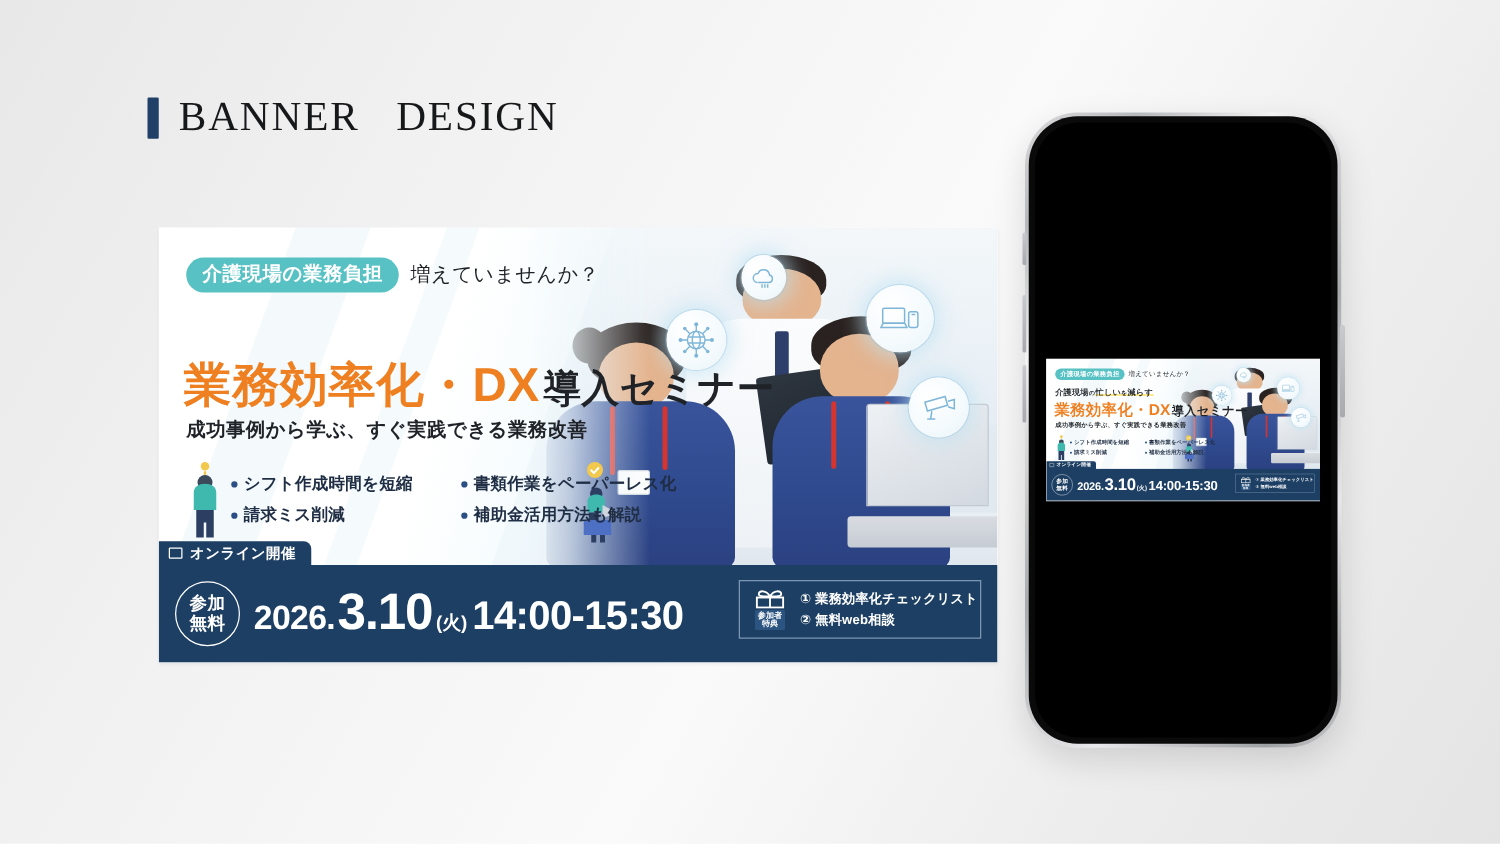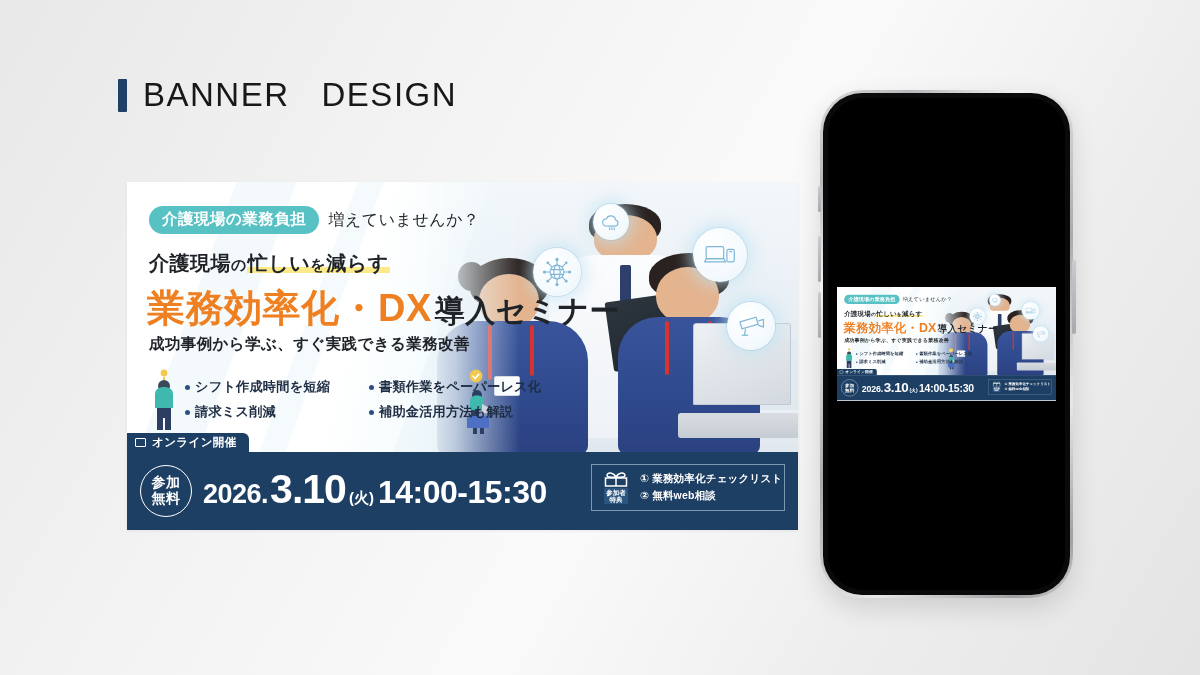--- a/index.html
+++ b/index.html
@@ -7,21 +7,21 @@
   body {
     font-family: "Liberation Sans", "DejaVu Sans", sans-serif;
     background: linear-gradient(120deg, #e8e8e8 0%, #f2f2f2 28%, #fafafa 55%, #ededed 78%, #e4e4e4 100%);
     position: relative;
   }
   .stage { position: absolute; inset: 0; }
 
   
   .page-title {
     position: absolute; left: 118px; top: 76px;
-    display: flex; align-items: center; gap: 16px;
+    display: flex; align-items: center; gap: 16px; font-family: Liberation Serif, serif;
   }
   .title-bar { width: 9px; height: 33px; background: #204068; border-radius: 1px; }
   .title-text {
     font-size: 33px; letter-spacing: 1.5px; color: #17181a;
     font-weight: 400; white-space: pre;
   }
 
   
   .banner {
     position: absolute; left: 127px; top: 182px;
@@ -247,23 +247,20 @@
         <path d="M9 16.2 8 23"></path>
         <path d="M5 23h7"></path>
       </svg>
     </div>
 
     <div class="row-q">
       <span class="pill">介護現場の業務負担</span>
       <span class="q-text">増えていませんか？</span>
     </div>
 
-    <div class="lead">
-      <span>介護現場</span><span class="small">の</span><span class="hl"><span>忙しい</span><span class="small">を</span><span>減らす</span></span>
-    </div>
 
     <div class="headline">
       <span class="orange">業務効率化・DX</span>
       <span class="dark">導入セミナー</span>
     </div>
 
     <div class="subline">成功事例から学ぶ、すぐ実践できる業務改善</div>
 
     <div class="illus-left">
       <svg width="34" height="66" viewBox="0 0 34 66">

